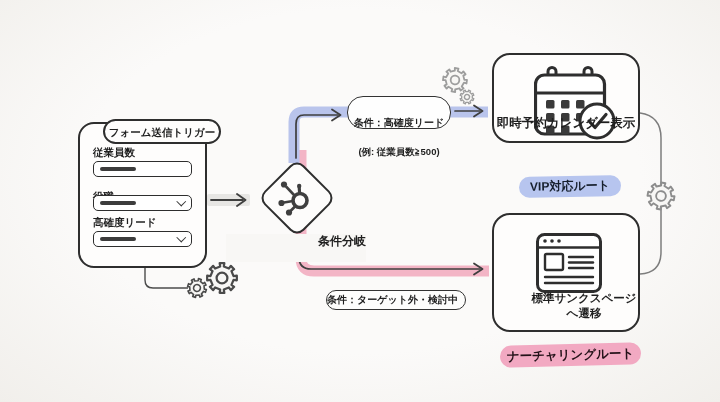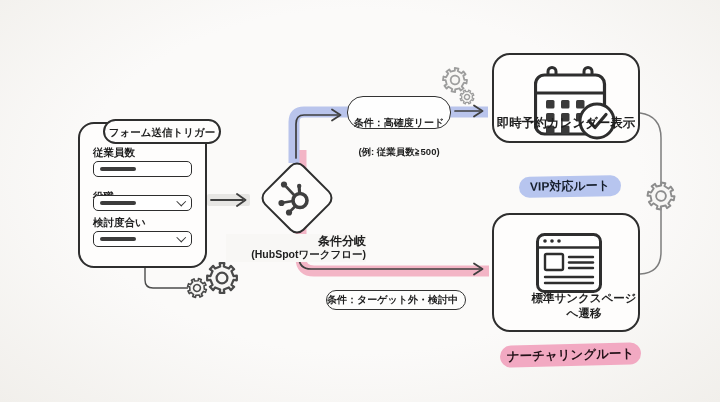--- a/index.html
+++ b/index.html
@@ -106,42 +106,41 @@
   <div class="abs fbox" style="left:93px;top:161px">
     <span class="scribble"></span>
   </div>
 
   <div class="abs f-label" style="left:93px;top:190px">役職</div>
   <div class="abs fbox" style="left:93px;top:195px">
     <span class="scribble"></span>
     <span class="chev"></span>
   </div>
 
-  <div class="abs f-label" style="left:93px;top:216px">検討度合い</div>
+  <div class="abs f-label" style="left:93px;top:216px">高確度リード</div>
   <div class="abs fbox" style="left:93px;top:231px">
     <span class="scribble"></span>
     <span class="chev"></span>
   </div>
 
   <div class="abs diamond">
     <svg width="42" height="42" viewBox="-21 -21 42 42">
       <circle cx="3" cy="2.5" r="7" fill="none" stroke="#3f3f3f" stroke-width="3.6"></circle>
       <line x1="2.6" y1="-5" x2="2.2" y2="-11" stroke="#3f3f3f" stroke-width="3.2" stroke-linecap="round"></line>
       <circle cx="2.2" cy="-12" r="2.2" fill="#3f3f3f"></circle>
       <line x1="-2.5" y1="-2.5" x2="-11" y2="-11.5" stroke="#3f3f3f" stroke-width="2.6"></line>
       <circle cx="-13" cy="-13.5" r="3.1" fill="#3f3f3f"></circle>
       <line x1="-4" y1="3" x2="-13" y2="4.5" stroke="#3f3f3f" stroke-width="2.6"></line>
       <circle cx="-15.5" cy="5" r="3.1" fill="#3f3f3f"></circle>
       <line x1="-1.5" y1="8" x2="-6.5" y2="13" stroke="#3f3f3f" stroke-width="2.6"></line>
       <circle cx="-8" cy="14.5" r="3.1" fill="#3f3f3f"></circle>
     </svg>
   </div>
   <div class="abs decision-label">
     <div class="decision-title">条件分岐</div>
-    <div class="decision-sub">(HubSpotワークフロー)</div>
   </div>
 
   <div class="abs cond-top">
     <div class="l1">条件：高確度リード</div>
     <div class="l2">(例: 従業員数≧500)</div>
   </div>
   <div class="abs cond-bottom">条件：ターゲット外・検討中</div>
 
   <div class="abs card node node-vip">
     <svg class="node-icon" style="left:40px;top:11px" width="86" height="76" viewBox="0 0 86 76">

